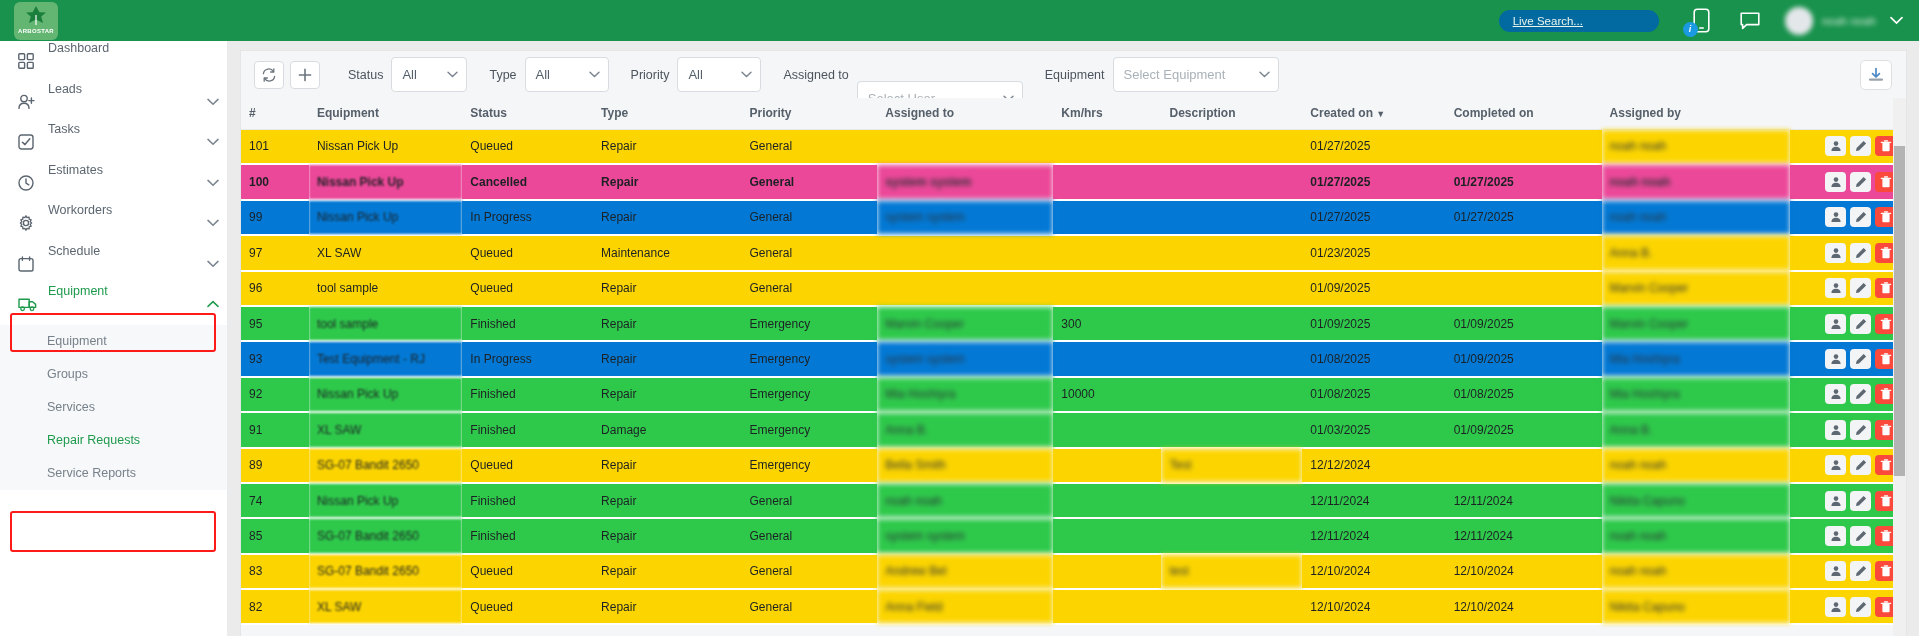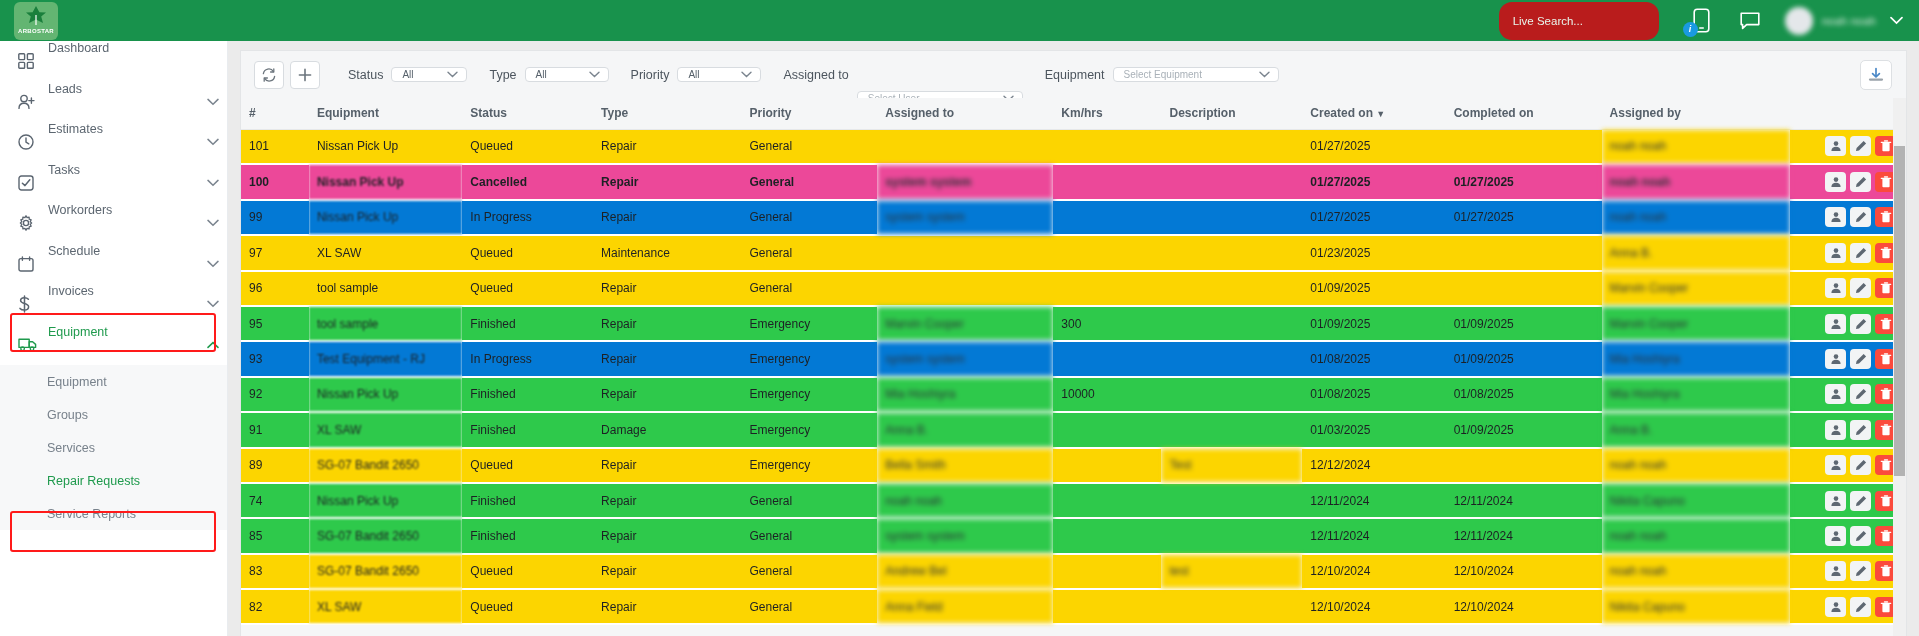--- a/index.html
+++ b/index.html
@@ -39,28 +39,29 @@
     overflow: hidden;
   }
   .brand-tile svg { display: block; }
   .brand-word {
     font-size: 6px; font-weight: 700; color: #ffffff;
     letter-spacing: .3px; line-height: 7px;
     white-space: nowrap; margin-top: 1px;
   }
   .topbar-spacer { flex: 1 1 auto; }
   .live-search {
-    width: 160px; height: 38px;
-    background: #b91c1c;
+    width: 160px; height: 22px;
+    background: #0369a1;
     border-radius: 13px;
     display: flex; align-items: center;
     padding: 0 14px;
     color: #e8f5ec; font-size: 11.5px;
     cursor: text;
     margin-right: 30px;
+    text-decoration: underline;
   }
   .hdr-icon {
     width: 26px; height: 30px;
     margin-right: 22px;
     position: relative;
     display: flex; align-items: center; justify-content: center;
     cursor: pointer;
   }
   .badge-i {
     position: absolute;
@@ -178,27 +179,27 @@
     background: #ffffff;
     border: 1px solid #d8dce0;
     border-radius: 4px;
     display: flex; align-items: center; justify-content: center;
     cursor: pointer; color: #6c757d;
     margin-right: 6px;
   }
   .filter-group { display: flex; align-items: center; margin-left: 22px; }
   .filter-label { font-size: 12.5px; color: #4c555e; margin-right: 8px; white-space: nowrap; }
   .select-box {
-    height: 15px;
+    height: 35px;
     background: #ffffff;
     border: 1px solid #d8dce0;
     border-radius: 4px;
     display: flex; align-items: center;
     padding: 0 8px 0 10px;
-    font-size: 10px; color: #55606a;
+    font-size: 13px; color: #55606a;
     cursor: pointer;
     position: relative;
   }
   .select-box .sel-val { flex: 1 1 auto; white-space: nowrap; }
   .select-box.placeholder .sel-val { color: #a9b1b8; }
   .select-box .sel-chev { margin-left: 10px; display: flex; color: #7b858f; }
   .sb-status { width: 76px; }
   .sb-type { width: 84px; }
   .sb-priority { width: 84px; }
   .sb-assigned { width: 166px; margin-top: 48px; }
@@ -370,40 +371,40 @@
         <span class="ni-chev">
           <svg width="12" height="8" viewBox="0 0 12 8">
               <path d="M1 1.4 L6 6.2 L11 1.4" fill="none" stroke="currentColor" stroke-width="1.5" stroke-linecap="round"></path>
             </svg>
         </span>
       </div>
 
       <div class="nav-item">
         <span class="ni-icon">
           <svg width="16" height="16" viewBox="0 0 16 16">
-              <circle cx="8" cy="8" r="7" fill="none" stroke="currentColor" stroke-width="1.4"></circle>
-              <path d="M8 4 V8.2 L10.8 9.8" fill="none" stroke="currentColor" stroke-width="1.4" stroke-linecap="round"></path>
-            </svg>
-        </span>
-        <span class="ni-label">Estimates</span>
+              <rect x="1" y="1" width="14" height="14" rx="2.4" fill="none" stroke="currentColor" stroke-width="1.4"></rect>
+              <path d="M4.4 8.2 L7 10.6 L11.8 4.8" fill="none" stroke="currentColor" stroke-width="1.5" stroke-linecap="round" stroke-linejoin="round"></path>
+            </svg>
+        </span>
+        <span class="ni-label">Tasks</span>
         <span class="ni-chev">
           <svg width="12" height="8" viewBox="0 0 12 8">
               <path d="M1 1.4 L6 6.2 L11 1.4" fill="none" stroke="currentColor" stroke-width="1.5" stroke-linecap="round"></path>
             </svg>
         </span>
       </div>
 
       <div class="nav-item">
         <span class="ni-icon">
           <svg width="16" height="16" viewBox="0 0 16 16">
-              <rect x="1" y="1" width="14" height="14" rx="2.4" fill="none" stroke="currentColor" stroke-width="1.4"></rect>
-              <path d="M4.4 8.2 L7 10.6 L11.8 4.8" fill="none" stroke="currentColor" stroke-width="1.5" stroke-linecap="round" stroke-linejoin="round"></path>
-            </svg>
-        </span>
-        <span class="ni-label">Tasks</span>
+              <circle cx="8" cy="8" r="7" fill="none" stroke="currentColor" stroke-width="1.4"></circle>
+              <path d="M8 4 V8.2 L10.8 9.8" fill="none" stroke="currentColor" stroke-width="1.4" stroke-linecap="round"></path>
+            </svg>
+        </span>
+        <span class="ni-label">Estimates</span>
         <span class="ni-chev">
           <svg width="12" height="8" viewBox="0 0 12 8">
               <path d="M1 1.4 L6 6.2 L11 1.4" fill="none" stroke="currentColor" stroke-width="1.5" stroke-linecap="round"></path>
             </svg>
         </span>
       </div>
 
       <div class="nav-item">
         <span class="ni-icon">
           <svg width="16" height="16" viewBox="0 0 16 16">
@@ -427,34 +428,20 @@
             </svg>
         </span>
         <span class="ni-label">Schedule</span>
         <span class="ni-chev">
           <svg width="12" height="8" viewBox="0 0 12 8">
               <path d="M1 1.4 L6 6.2 L11 1.4" fill="none" stroke="currentColor" stroke-width="1.5" stroke-linecap="round"></path>
             </svg>
         </span>
       </div>
 
-      <div class="nav-item">
-        <span class="ni-icon">
-          <svg width="13" height="18" viewBox="0 0 13 18">
-              <path d="M6.5 1 V17" stroke="currentColor" stroke-width="1.5" stroke-linecap="round"></path>
-              <path d="M10.4 4.2 C9.4 3 8 2.7 6.2 2.7 C4 2.7 2.6 3.8 2.6 5.6 C2.6 9.4 10.6 7.6 10.6 11.8 C10.6 13.8 9 15.1 6.4 15.1 C4.4 15.1 3 14.6 2 13.4" fill="none" stroke="currentColor" stroke-width="1.5" stroke-linecap="round"></path>
-            </svg>
-        </span>
-        <span class="ni-label">Invoices</span>
-        <span class="ni-chev">
-          <svg width="12" height="8" viewBox="0 0 12 8">
-              <path d="M1 1.4 L6 6.2 L11 1.4" fill="none" stroke="currentColor" stroke-width="1.5" stroke-linecap="round"></path>
-            </svg>
-        </span>
-      </div>
 
       <div class="nav-item active">
         <span class="ni-icon">
           <svg width="19" height="15" viewBox="0 0 19 15">
               <path d="M1 2.2 H11.2 V10.4 H1 Z" fill="none" stroke="currentColor" stroke-width="1.4" stroke-linejoin="round"></path>
               <path d="M11.2 4.8 H14.6 L17.6 7.4 V10.4 H11.2 Z" fill="none" stroke="currentColor" stroke-width="1.4" stroke-linejoin="round"></path>
               <circle cx="4.6" cy="11.8" r="1.8" fill="none" stroke="currentColor" stroke-width="1.3"></circle>
               <circle cx="14" cy="11.8" r="1.8" fill="none" stroke="currentColor" stroke-width="1.3"></circle>
             </svg>
         </span>

